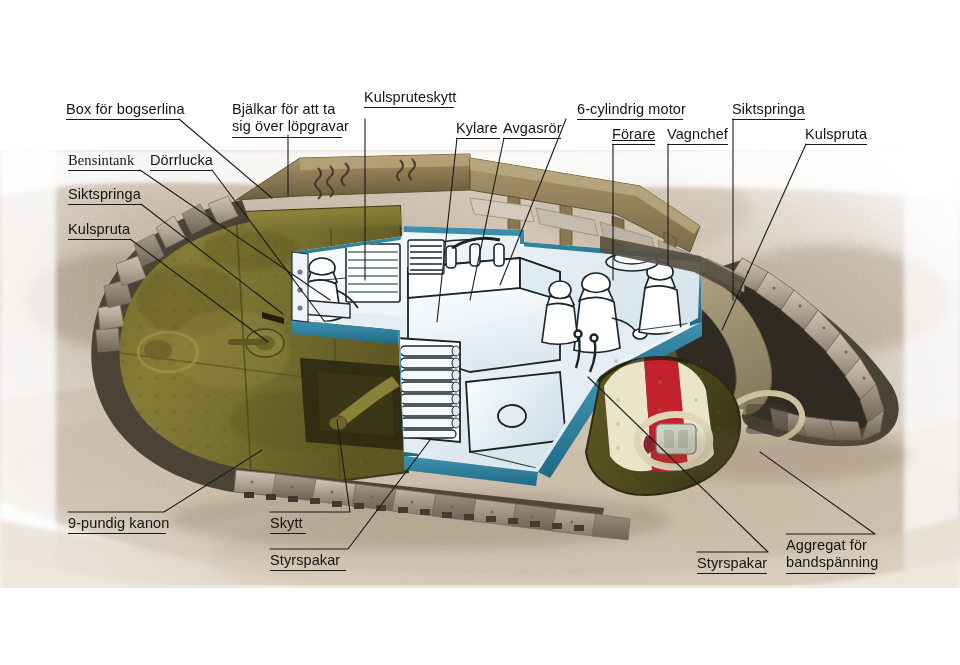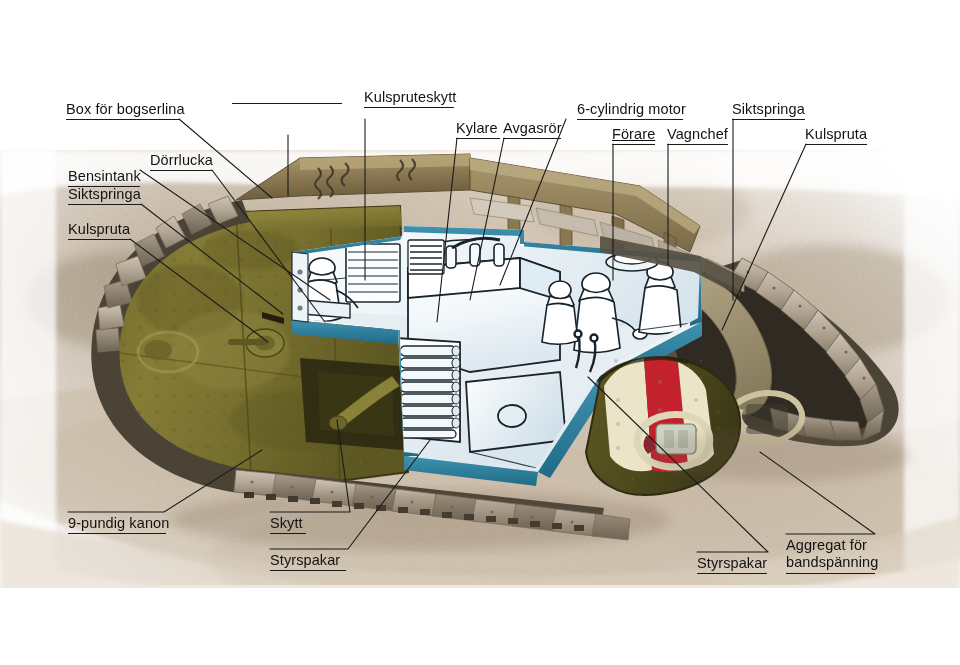--- a/index.html
+++ b/index.html
@@ -574,30 +574,31 @@
         <polyline points="68,512 164,512 262,450"></polyline>
         <polyline points="270,512 350,512 337,420"></polyline>
         <polyline points="270,549 348,549 430,440"></polyline>
         <polyline points="697,552 768,552 588,377"></polyline>
         <polyline points="786,534 875,534 760,452"></polyline>
       </g>
   </svg>
 
   <div id="labels">
       <div class="lbl" style="left: 66px; top: 101px;"><span>Box för bogserlina</span><span class="rule" style="width: 113px;"></span></div>
-      <div class="lbl two" style="left: 232px; top: 101px;"><span class="rule" style="width: 110px;"></span></div>
+      <div class="lbl two" style="left: 232px; top: 101px;"><span>Bjälkar för att ta
+sig över löpgravar</span><span class="rule" style="width: 110px;"></span></div>
       <div class="lbl" style="left: 364px; top: 89px;"><span>Kulspruteskytt</span><span class="rule" style="width: 90px;"></span></div>
       <div class="lbl" style="left: 456px; top: 120px;"><span>Kylare</span><span class="rule" style="width: 44px;"></span></div>
       <div class="lbl" style="left: 503px; top: 120px;"><span>Avgasrör</span><span class="rule" style="width: 58px;"></span></div>
       <div class="lbl" style="left: 577px; top: 101px;"><span>6-cylindrig motor</span><span class="rule" style="width: 106px;"></span></div>
       <div class="lbl" style="left: 612px; top: 126px; text-decoration: underline;"><span>Förare</span><span class="rule" style="width: 43px;"></span></div>
       <div class="lbl" style="left: 667px; top: 126px;"><span>Vagnchef</span><span class="rule" style="width: 61px;"></span></div>
       <div class="lbl" style="left: 732px; top: 101px;"><span>Siktspringa</span><span class="rule" style="width: 73px;"></span></div>
       <div class="lbl" style="left: 805px; top: 126px;"><span>Kulspruta</span><span class="rule" style="width: 62px;"></span></div>
-      <div class="lbl" style="left: 68px; top: 168px;"><span>Bensintank</span><span class="rule" style="width: 72px;"></span></div>
+      <div class="lbl" style="left: 68px; top: 152px; font-family: Liberation Serif, serif;"><span>Bensintank</span><span class="rule" style="width: 72px;"></span></div>
       <div class="lbl" style="left: 150px; top: 152px; text-align: right;"><span>Dörrlucka</span><span class="rule" style="width: 62px;"></span></div>
       <div class="lbl" style="left: 68px; top: 186px;"><span>Siktspringa</span><span class="rule" style="width: 73px;"></span></div>
       <div class="lbl" style="left: 68px; top: 221px;"><span>Kulspruta</span><span class="rule" style="width: 62px;"></span></div>
       <div class="lbl" style="left: 68px; top: 515px;"><span>9-pundig kanon</span><span class="rule" style="width: 98px;"></span></div>
       <div class="lbl" style="left: 270px; top: 515px;"><span>Skytt</span><span class="rule" style="width: 36px;"></span></div>
       <div class="lbl" style="left: 270px; top: 552px;"><span>Styrspakar</span><span class="rule" style="width: 76px;"></span></div>
       <div class="lbl" style="left: 697px; top: 555px;"><span>Styrspakar</span><span class="rule" style="width: 70px;"></span></div>
       <div class="lbl two" style="left: 786px; top: 537px;"><span>Aggregat för
 bandspänning</span><span class="rule" style="width: 89px;"></span></div>
     </div>

